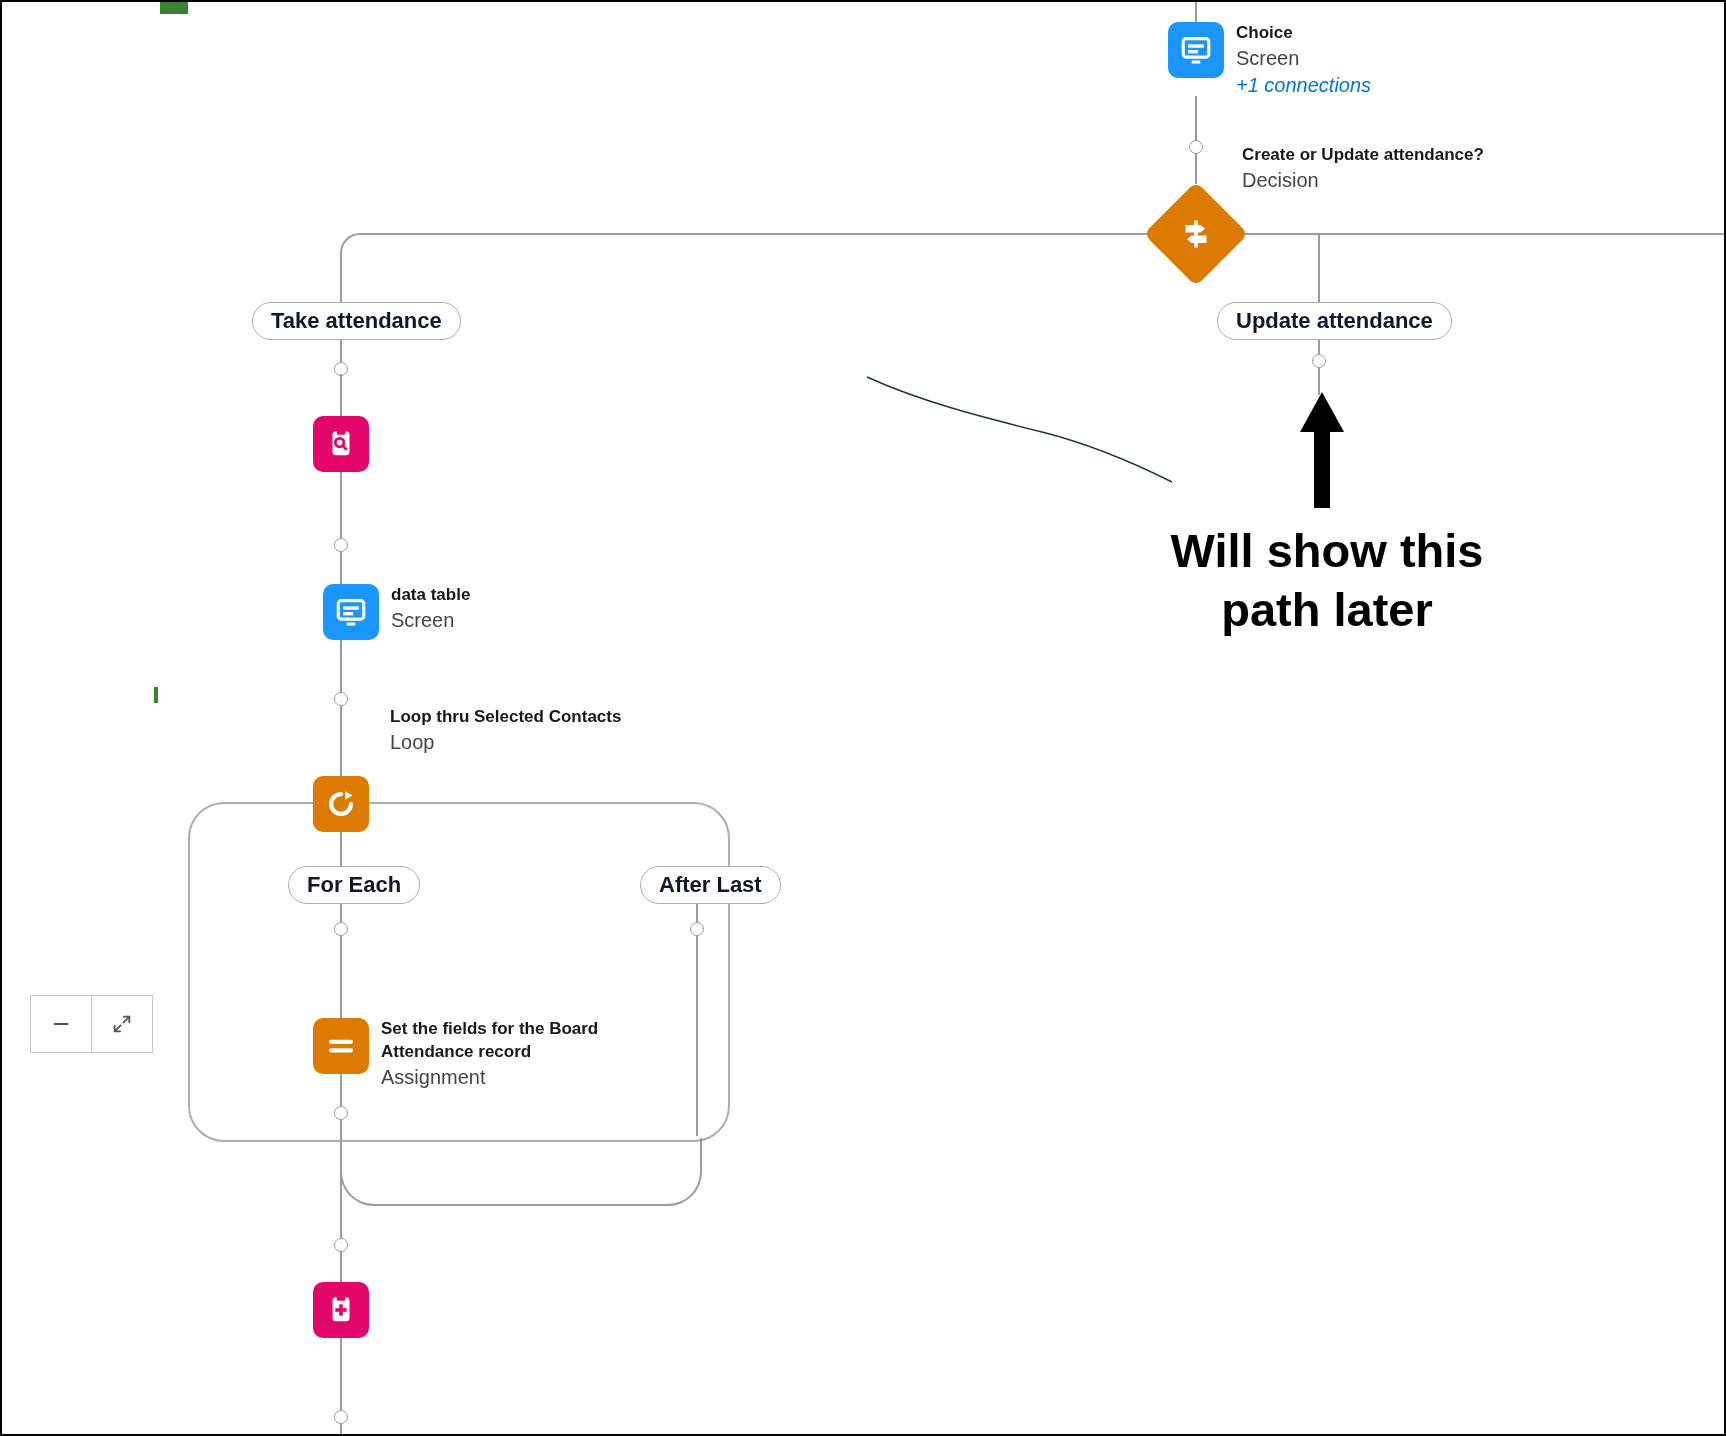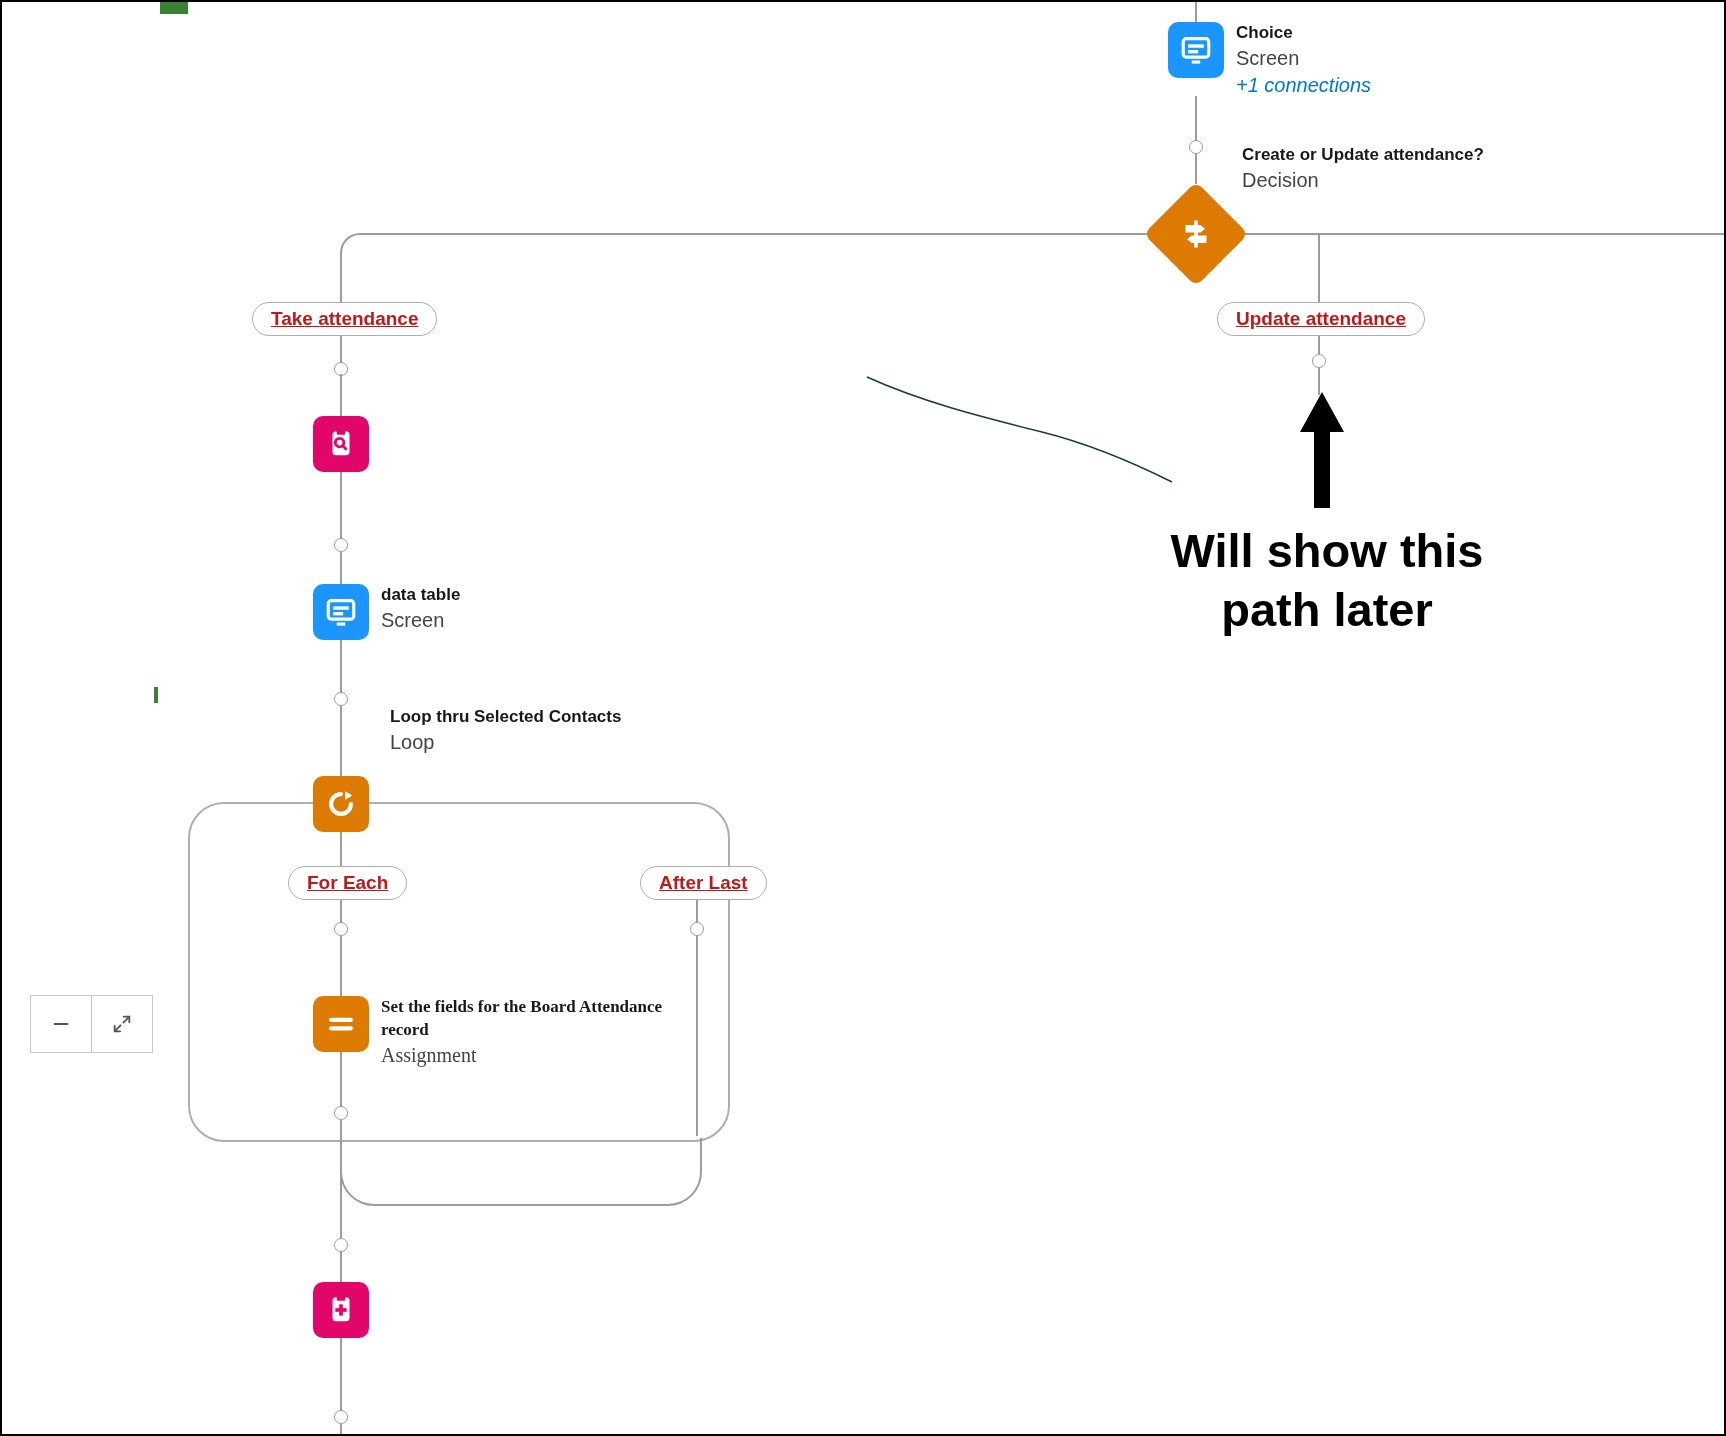--- a/index.html
+++ b/index.html
@@ -8,21 +8,21 @@
   .icon-box{width:56px;height:56px;border-radius:10px;display:flex;align-items:center;justify-content:center;flex-shrink:0;}
   .icon-blue{background:#1b96ff;}
   .icon-pink{background:#e3066a;}
   .icon-orange{background:#dd7a01;}
   .diamond{position:absolute;width:74px;height:74px;background:#dd7a01;transform:rotate(45deg);border-radius:8px;display:flex;align-items:center;justify-content:center;}
   .diamond-inner{transform:rotate(-45deg);display:flex;align-items:center;justify-content:center;}
   .node-text{display:flex;flex-direction:column;line-height:1.35;}
   .node-title{font-weight:700;font-size:17px;color:#181818;}
   .node-sub{font-size:20px;color:#444;}
   .node-link{font-size:20px;color:#0176d3;font-style:italic;}
-  .pill{position:absolute;background:#fff;border:1.5px solid #aeaeae;border-radius:999px;padding:5px 18px;font-size:19px;font-weight:600;color:#b91c1c;white-space:nowrap;text-decoration:underline;}
+  .pill{position:absolute;background:#fff;border:1.5px solid #aeaeae;border-radius:999px;padding:5px 18px;font-size:22px;font-weight:600;color:#0f172a;white-space:nowrap;}
   .dot{position:absolute;width:12px;height:12px;border:1.5px solid #9c9c9c;border-radius:50%;background:#fff;}
   .conn{position:absolute;background:#9c9c9c;}
   .conn-v{width:2px;}
   .conn-h{height:2px;}
   .annot{position:absolute;font-weight:700;font-size:47px;color:#000;text-align:center;line-height:1.25;}
   .green-rect{position:absolute;background:#3b8132;}
   .zoom{position:absolute;left:28px;top:993px;display:flex;border:1px solid #c9c9c9;background:#fff;}
   .zoom-btn{width:60px;height:56px;display:flex;align-items:center;justify-content:center;font-size:24px;color:#444;cursor:pointer;}
   .zoom-btn:first-child{border-right:1px solid #c9c9c9;}
   svg{display:block;}
@@ -111,21 +111,21 @@
     <div class="icon-box icon-pink">
       <svg width="34" height="34" viewBox="0 0 24 24" fill="none">
           <rect x="6" y="3" width="12" height="17" rx="2.5" fill="#fff"></rect>
           <rect x="9" y="2" width="6" height="3.5" rx="1" fill="#e3066a"></rect>
           <circle cx="11" cy="11" r="3" stroke="#e3066a" stroke-width="2"></circle>
           <line x1="13.2" y1="13.2" x2="16" y2="16" stroke="#e3066a" stroke-width="2"></line>
         </svg>
     </div>
   </div>
 
-  <div class="node" style="left:311px;top:582px;justify-content:space-between;">
+  <div class="node" style="left:321px;top:582px;justify-content:space-between;">
     <div class="icon-box icon-blue">
       <svg width="34" height="34" viewBox="0 0 24 24" fill="none">
           <rect x="3" y="4" width="18" height="13" rx="2" stroke="#fff" stroke-width="2.2"></rect>
           <rect x="6.5" y="8" width="11" height="2.4" fill="#fff"></rect>
           <rect x="6.5" y="12" width="7" height="2.4" fill="#fff"></rect>
           <line x1="9" y1="20.5" x2="15" y2="20.5" stroke="#fff" stroke-width="2.2"></line>
         </svg>
     </div>
     <div class="node-text">
       <span class="node-title">data table</span>
@@ -137,21 +137,21 @@
     <span class="node-title">Loop thru Selected Contacts</span>
     <span class="node-sub">Loop</span>
   </div>
   <div class="icon-box icon-orange" style="position:absolute;left:311px;top:774px;">
     <svg width="34" height="34" viewBox="0 0 24 24" fill="none">
         <path d="M12 5a7 7 0 1 0 7 7" stroke="#fff" stroke-width="3" stroke-linecap="round"></path>
         <path d="M15 3l5 3-5 3z" fill="#fff"></path>
       </svg>
   </div>
 
-  <div class="node" style="left:311px;top:994px;font-family:Liberation Serif, serif;">
+  <div class="node" style="left:311px;top:1016px;">
     <div class="icon-box icon-orange">
       <svg width="34" height="34" viewBox="0 0 24 24" fill="none">
           <line x1="5" y1="9" x2="19" y2="9" stroke="#fff" stroke-width="3" stroke-linecap="round"></line>
           <line x1="5" y1="15" x2="19" y2="15" stroke="#fff" stroke-width="3" stroke-linecap="round"></line>
         </svg>
     </div>
     <div class="node-text" style="max-width:290px;">
       <span class="node-title">Set the fields for the Board Attendance record</span>
       <span class="node-sub">Assignment</span>
     </div>

